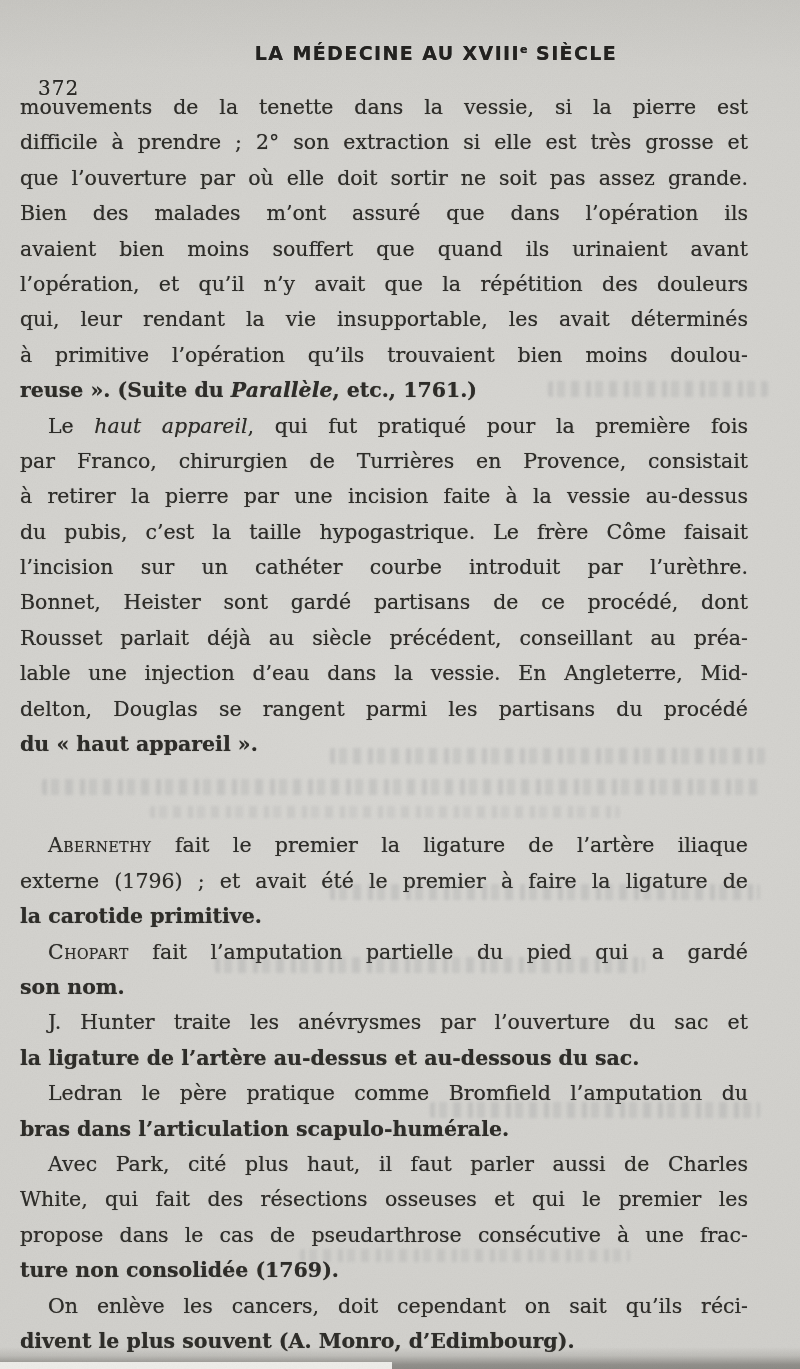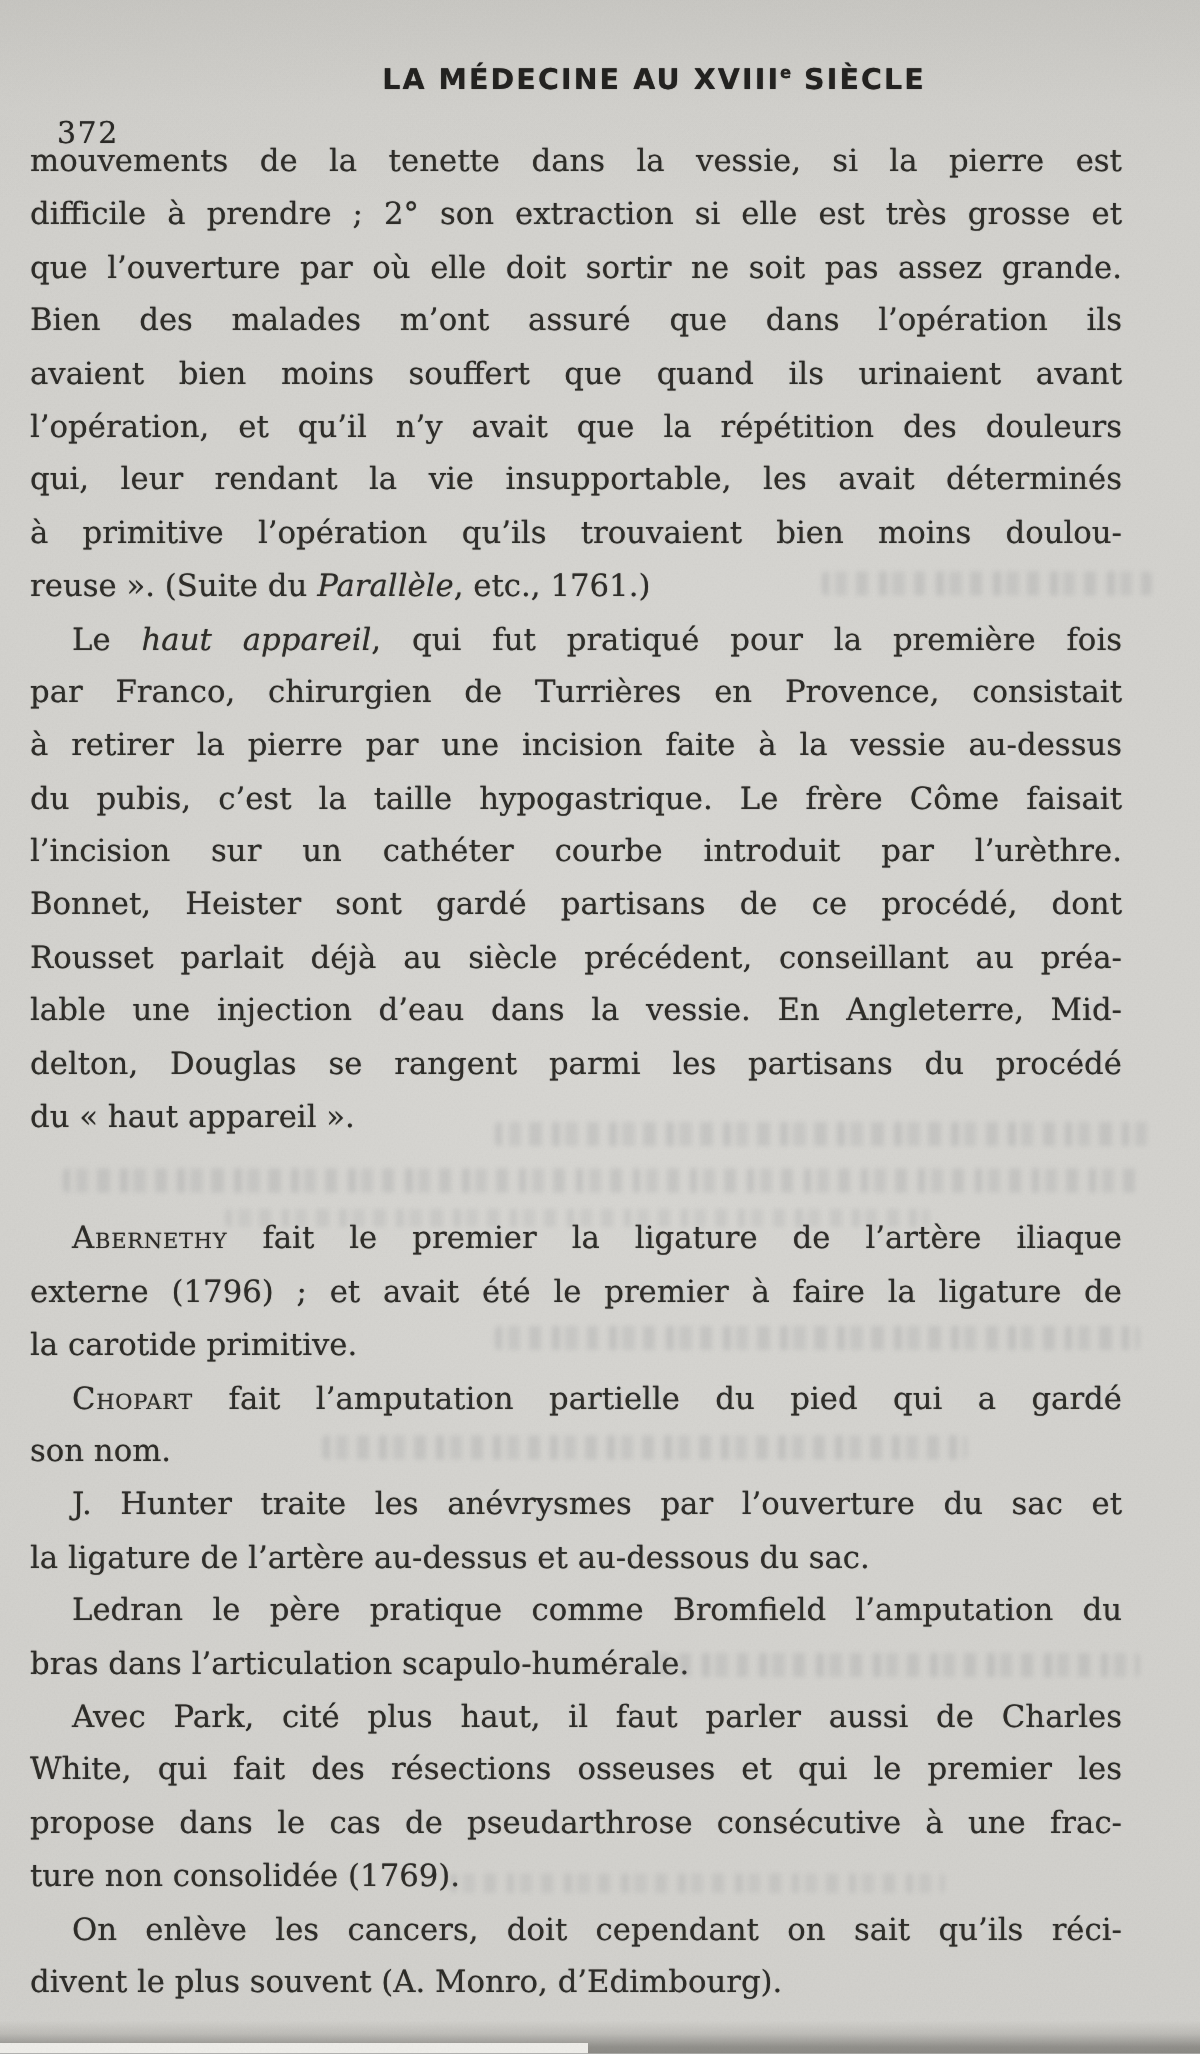--- a/index.html
+++ b/index.html
@@ -33,23 +33,23 @@
     text-shadow:0 0 0.6px rgba(40,40,36,0.8);
     padding-left:36px;
   }
   .running-title .sup { font-size:11px; vertical-align:super; letter-spacing:0.5px; }
   .body-text {
     position:absolute; left:20px; top:90px; width:728px;
     font-size:20.5px; line-height:35.4px;
     text-shadow:0 0 0.7px rgba(46,45,41,0.65);
   }
   .paragraph { margin:0; }
-  .paragraph.gap-after { margin-bottom:46px; }
+  .paragraph.gap-after { margin-bottom:66px; }
   .line { text-align:justify; text-align-last:justify; height:35.4px; overflow:visible; white-space:normal; }
-  .line.last { text-align:right; text-align-last:left; }
+  .line.last { text-align:right; text-align-last:left;font-weight:bold; }
   .line.indent { text-indent:28px; }
   .line em { font-style:italic; }
   .line .sc { font-variant:small-caps; letter-spacing:0.5px; }
   
   .bleed {
     position:absolute; height:16px; pointer-events:none;
     background:repeating-linear-gradient(90deg,
       rgba(100,104,110,0.42) 0 5px, rgba(100,104,110,0) 5px 9px,
       rgba(100,104,110,0.30) 9px 17px, rgba(100,104,110,0) 17px 23px,
       rgba(100,104,110,0.36) 23px 31px, rgba(100,104,110,0) 31px 38px);

